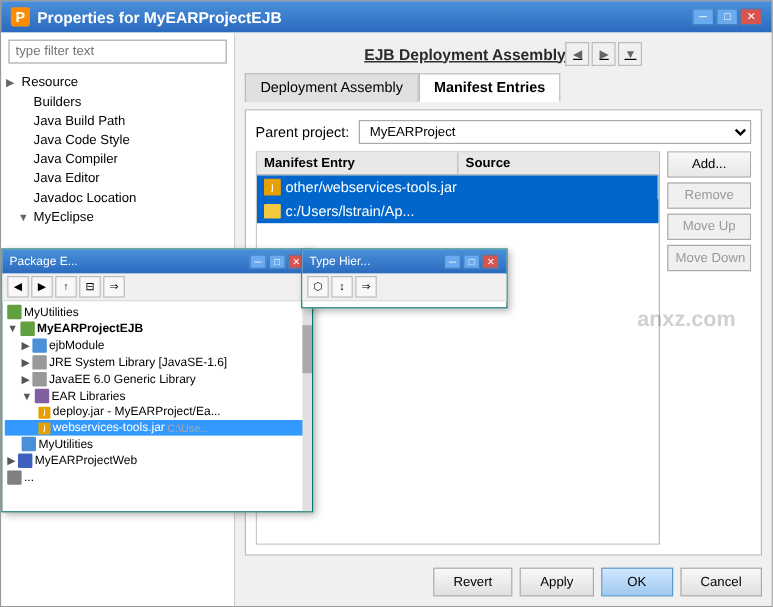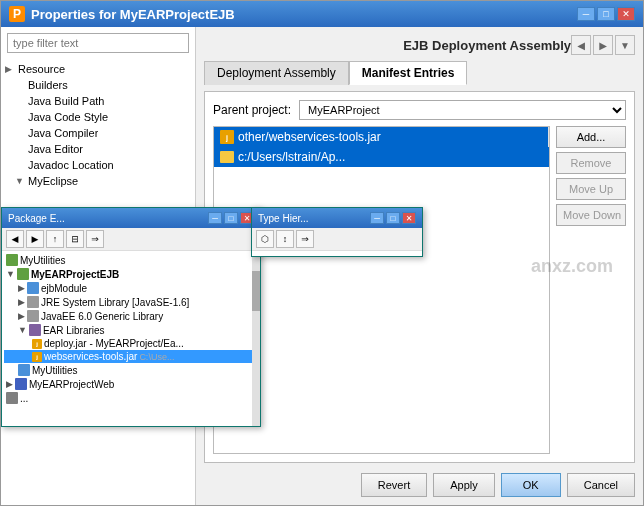--- a/index.html
+++ b/index.html
@@ -80,21 +80,22 @@
       background: #f0f0f0;
       display: flex;
       flex-direction: column;
       padding: 8px;
       gap: 6px;
       position: relative;
     }
     .right-header {
       display: flex;
       align-items: center;
-      justify-content: flex-end;
+      justify-content: center;
+      text-decoration: underline;
     }
     .right-title { font-size: 13px; font-weight: bold; color: #2a2a2a; }
     .nav-arrows { display: flex; gap: 2px; }
     .nav-btn {
       width: 20px; height: 20px; border: 1px solid #bbb; background: #f0f0f0;
       cursor: pointer; display: flex; align-items: center; justify-content: center;
       font-size: 10px; color: #666;
     }
     .tabs-row { display: flex; gap: 0; }
     .tab {
@@ -332,20 +333,24 @@
       <div class="tab-content">
         <div class="parent-row">
           <span class="parent-label">Parent project:</span>
           <select class="parent-select">
             <option>MyEARProject</option>
           </select>
         </div>
 
         <div class="table-and-buttons">
           <div class="table-area">
+            <div class="table-header">
+              <div class="th">Manifest Entry</div>
+              <div class="th">Source</div>
+            </div>
             <div class="table-body">
               <div class="table-row selected">
                 <div class="td">
                   <div class="jar-icon">j</div>
                   <span>other/webservices-tools.jar</span>
                 </div>
                 <div class="td">
                   <div class="folder-icon"></div>
                   <span>c:/Users/lstrain/Ap...</span>
                 </div>

